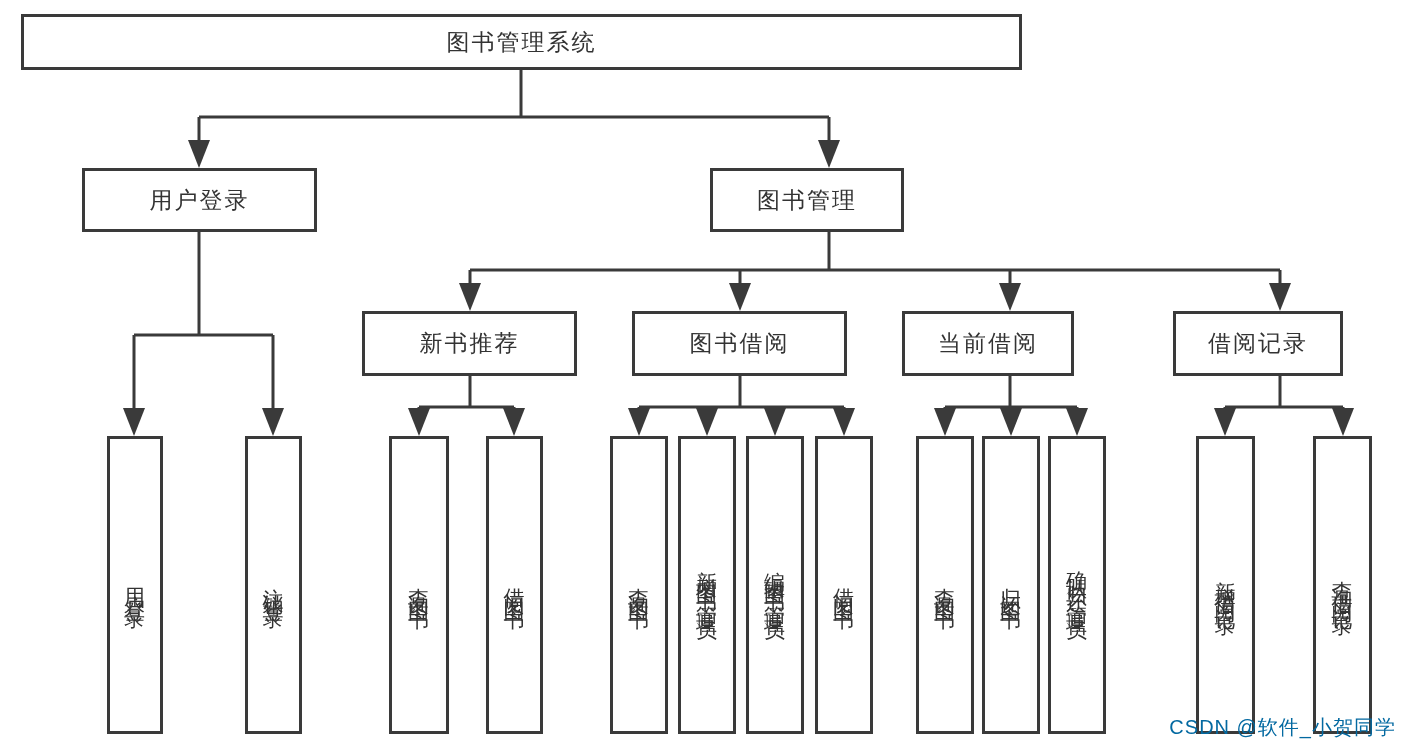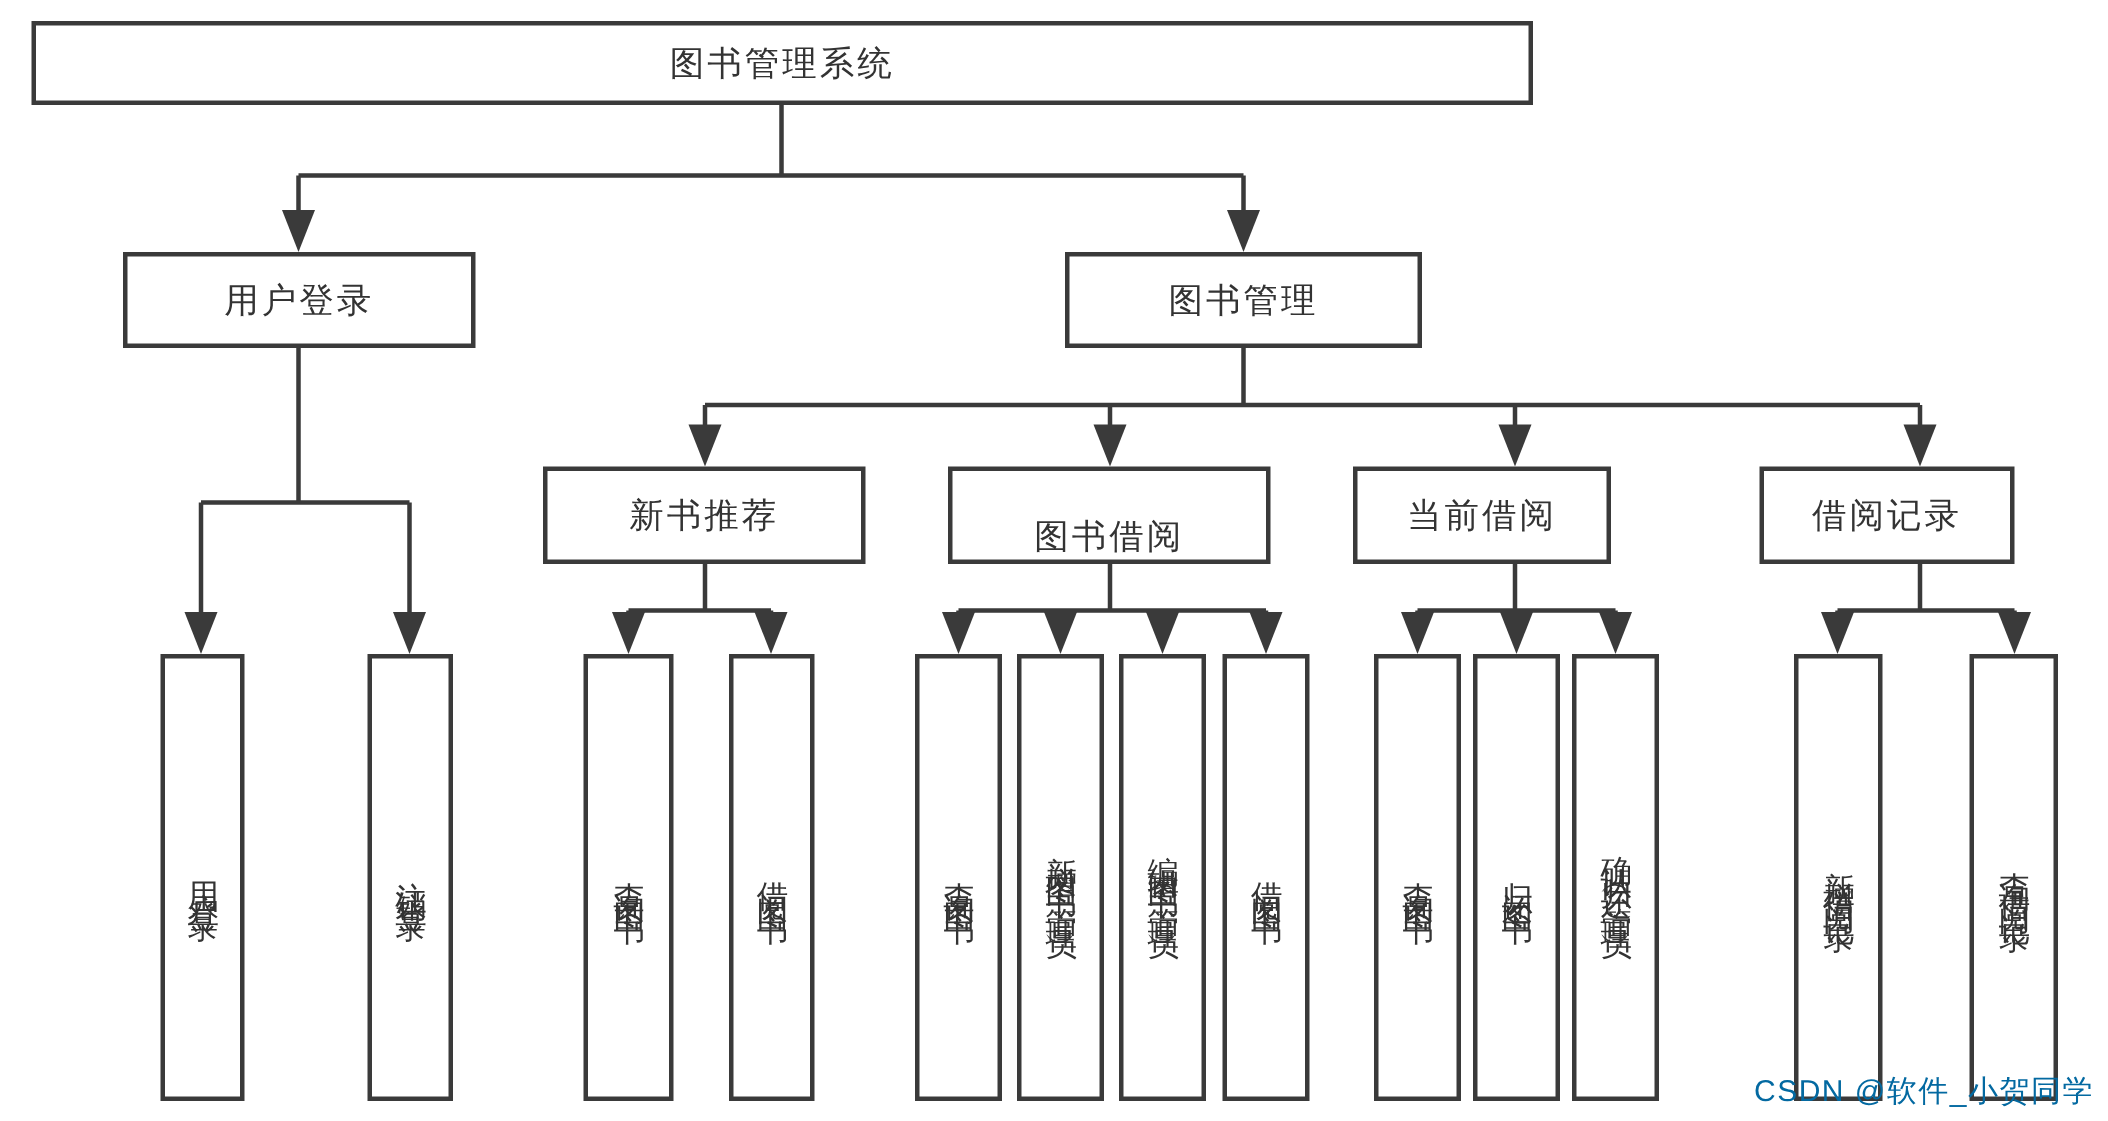--- a/index.html
+++ b/index.html
@@ -48,24 +48,24 @@
     font-size: 21px;
     letter-spacing: 7px;
     line-height: 1;
     color: #333333;
     white-space: nowrap;
   }
   
   #node-root        { left: 21px;   top: 14px;  width: 1001px; height: 56px; }
   
   #node-user-login  { left: 82px;   top: 168px; width: 235px; height: 64px; }
-  #node-book-mgmt   { left: 710px;  top: 168px; width: 238px; height: 64px; text-align: right; }
+  #node-book-mgmt   { left: 710px;  top: 168px; width: 194px; height: 64px; text-align: right; }
   
   #node-new-book    { left: 362px;  top: 311px; width: 215px; height: 65px; align-items: center; }
-  #node-book-borrow { left: 632px;  top: 311px; width: 215px; height: 65px; align-items: flex-end; }
+  #node-book-borrow { left: 632px;  top: 311px; width: 215px; height: 65px; }
   #node-cur-borrow  { left: 902px;  top: 311px; width: 172px; height: 65px; }
   #node-records     { left: 1173px; top: 311px; width: 170px; height: 65px; }
   
   #leaf-a1 { left: 107px;  width: 56px; }
   #leaf-a2 { left: 245px;  width: 57px; }
   #leaf-b1 { left: 389px;  width: 60px; }
   #leaf-b2 { left: 486px;  width: 57px; }
   #leaf-c1 { left: 610px;  width: 58px; }
   #leaf-c2 { left: 678px;  width: 58px; }
   #leaf-c3 { left: 746px;  width: 58px; }

